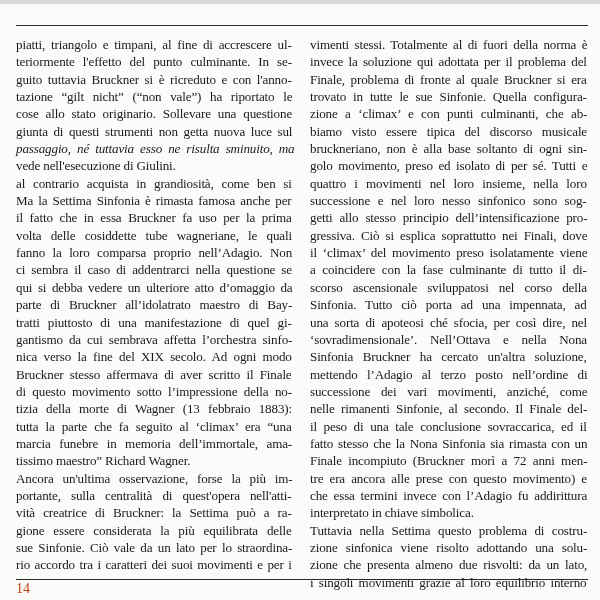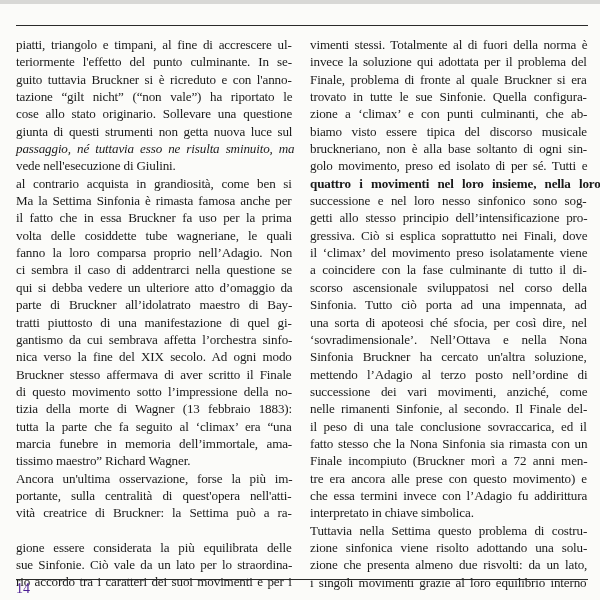--- a/index.html
+++ b/index.html
@@ -29,21 +29,21 @@
   .column.left { left: 16px; width: 276px; }
   .column.right { left: 310px; width: 277px; }
   .line {
     display: block; white-space: nowrap;
     text-align: justify; text-align-last: justify;
     height: 17.35px; overflow: visible;
   }
   .line.last { text-align-last: left; }
   .page-number {
     position: absolute; left: 16px; top: 581px;
-    font-size: 14px; color: #4c1d95;
+    font-size: 14px; color: #c2410c;
   }
 </style>
 </head>
 <body>
 
 <div class="top-band"></div>
 <div class="rule top"></div>
 
 <div class="column left" id="col-left">
     <span class="line" style="white-space: nowrap; display: block; word-spacing: 2.75px; text-align-last: left;">piatti, triangolo e timpani, al fine di accrescere ul-</span>
@@ -67,34 +67,34 @@
     <span class="line" style="white-space: nowrap; display: block; word-spacing: 3.22222px; text-align-last: left;">nica verso la fine del XIX secolo. Ad ogni modo</span>
     <span class="line" style="white-space: nowrap; display: block; word-spacing: 3.14286px; text-align-last: left;">Bruckner stesso affermava di aver scritto il Finale</span>
     <span class="line" style="white-space: nowrap; display: block; word-spacing: 3.33333px; text-align-last: left;">di questo movimento sotto l’impressione della no-</span>
     <span class="line" style="white-space: nowrap; display: block; word-spacing: 5.14286px; text-align-last: left;">tizia della morte di Wagner (13 febbraio 1883):</span>
     <span class="line" style="white-space: nowrap; display: block; word-spacing: 3.88889px; text-align-last: left;">tutta la parte che fa seguito al ‘climax’ era “una</span>
     <span class="line" style="white-space: nowrap; display: block; word-spacing: 5.4px; text-align-last: left;">marcia funebre in memoria dell’immortale, ama-</span>
     <span class="line last">tissimo maestro” Richard Wagner.</span>
     <span class="line" style="white-space: nowrap; display: block; word-spacing: 5.83333px; text-align-last: left;">Ancora un'ultima osservazione, forse la più im-</span>
     <span class="line" style="white-space: nowrap; display: block; word-spacing: 7px; text-align-last: left;">portante, sulla centralità di quest'opera nell'atti-</span>
     <span class="line" style="white-space: nowrap; display: block; word-spacing: 5px; text-align-last: left;">vità creatrice di Bruckner: la Settima può a ra-</span>
-    <span class="line" style="white-space: nowrap; display: block; word-spacing: 5.83333px; text-align-last: left; margin-top: 17px;">gione essere considerata la più equilibrata delle</span>
+    <span class="line" style="white-space: nowrap; display: block; word-spacing: 5.83333px; text-align-last: left;">gione essere considerata la più equilibrata delle</span>
     <span class="line" style="white-space: nowrap; display: block; word-spacing: 2.22222px; text-align-last: left;">sue Sinfonie. Ciò vale da un lato per lo straordina-</span>
     <span class="line" style="white-space: nowrap; display: block; word-spacing: 1.4px; text-align-last: left;">rio accordo tra i caratteri dei suoi movimenti e per i</span>
   </div>
 <div class="column right" id="col-right">
     <span class="line" style="white-space: nowrap; display: block; word-spacing: 2.375px; text-align-last: left;">vimenti stessi. Totalmente al di fuori della norma è</span>
     <span class="line" style="white-space: nowrap; display: block; word-spacing: 2.125px; text-align-last: left;">invece la soluzione qui adottata per il problema del</span>
     <span class="line" style="white-space: nowrap; display: block; word-spacing: 2.5px; text-align-last: left;">Finale, problema di fronte al quale Bruckner si era</span>
     <span class="line" style="white-space: nowrap; display: block; word-spacing: 3.85714px; text-align-last: left;">trovato in tutte le sue Sinfonie. Quella configura-</span>
     <span class="line" style="white-space: nowrap; display: block; word-spacing: 4.375px; text-align-last: left;">zione a ‘climax’ e con punti culminanti, che ab-</span>
     <span class="line" style="white-space: nowrap; display: block; word-spacing: 6.5px; text-align-last: left;">biamo visto essere tipica del discorso musicale</span>
     <span class="line" style="white-space: nowrap; display: block; word-spacing: 3px; text-align-last: left;">bruckneriano, non è alla base soltanto di ogni sin-</span>
     <span class="line" style="white-space: nowrap; display: block; word-spacing: 2.44444px; text-align-last: left;">golo movimento, preso ed isolato di per sé. Tutti e</span>
-    <span class="line" style="white-space: nowrap; display: block; word-spacing: 5.14286px; text-align-last: left; font-weight: bold;">quattro i movimenti nel loro insieme, nella loro</span>
+    <span class="line" style="white-space: nowrap; display: block; word-spacing: 5.14286px; text-align-last: left;">quattro i movimenti nel loro insieme, nella loro</span>
     <span class="line" style="white-space: nowrap; display: block; word-spacing: 4.42857px; text-align-last: left;">successione e nel loro nesso sinfonico sono sog-</span>
     <span class="line" style="white-space: nowrap; display: block; word-spacing: 3.8px; text-align-last: left;">getti allo stesso principio dell’intensificazione pro-</span>
     <span class="line" style="white-space: nowrap; display: block; word-spacing: 3px; text-align-last: left;">gressiva. Ciò si esplica soprattutto nei Finali, dove</span>
     <span class="line" style="white-space: nowrap; display: block; word-spacing: 2.66667px; text-align-last: left;">il ‘climax’ del movimento preso isolatamente viene</span>
     <span class="line" style="white-space: nowrap; display: block; word-spacing: 3.44444px; text-align-last: left;">a coincidere con la fase culminante di tutto il di-</span>
     <span class="line" style="white-space: nowrap; display: block; word-spacing: 7px; text-align-last: left;">scorso ascensionale sviluppatosi nel corso della</span>
     <span class="line" style="white-space: nowrap; display: block; word-spacing: 5.85714px; text-align-last: left;">Sinfonia. Tutto ciò porta ad una impennata, ad</span>
     <span class="line" style="white-space: nowrap; display: block; word-spacing: 3px; text-align-last: left;">una sorta di apoteosi ché sfocia, per così dire, nel</span>
     <span class="line" style="white-space: nowrap; display: block; word-spacing: 9.75px; text-align-last: left;">‘sovradimensionale’. Nell’Ottava e nella Nona</span>
     <span class="line" style="white-space: nowrap; display: block; word-spacing: 6.4px; text-align-last: left;">Sinfonia Bruckner ha cercato un'altra soluzione,</span>

